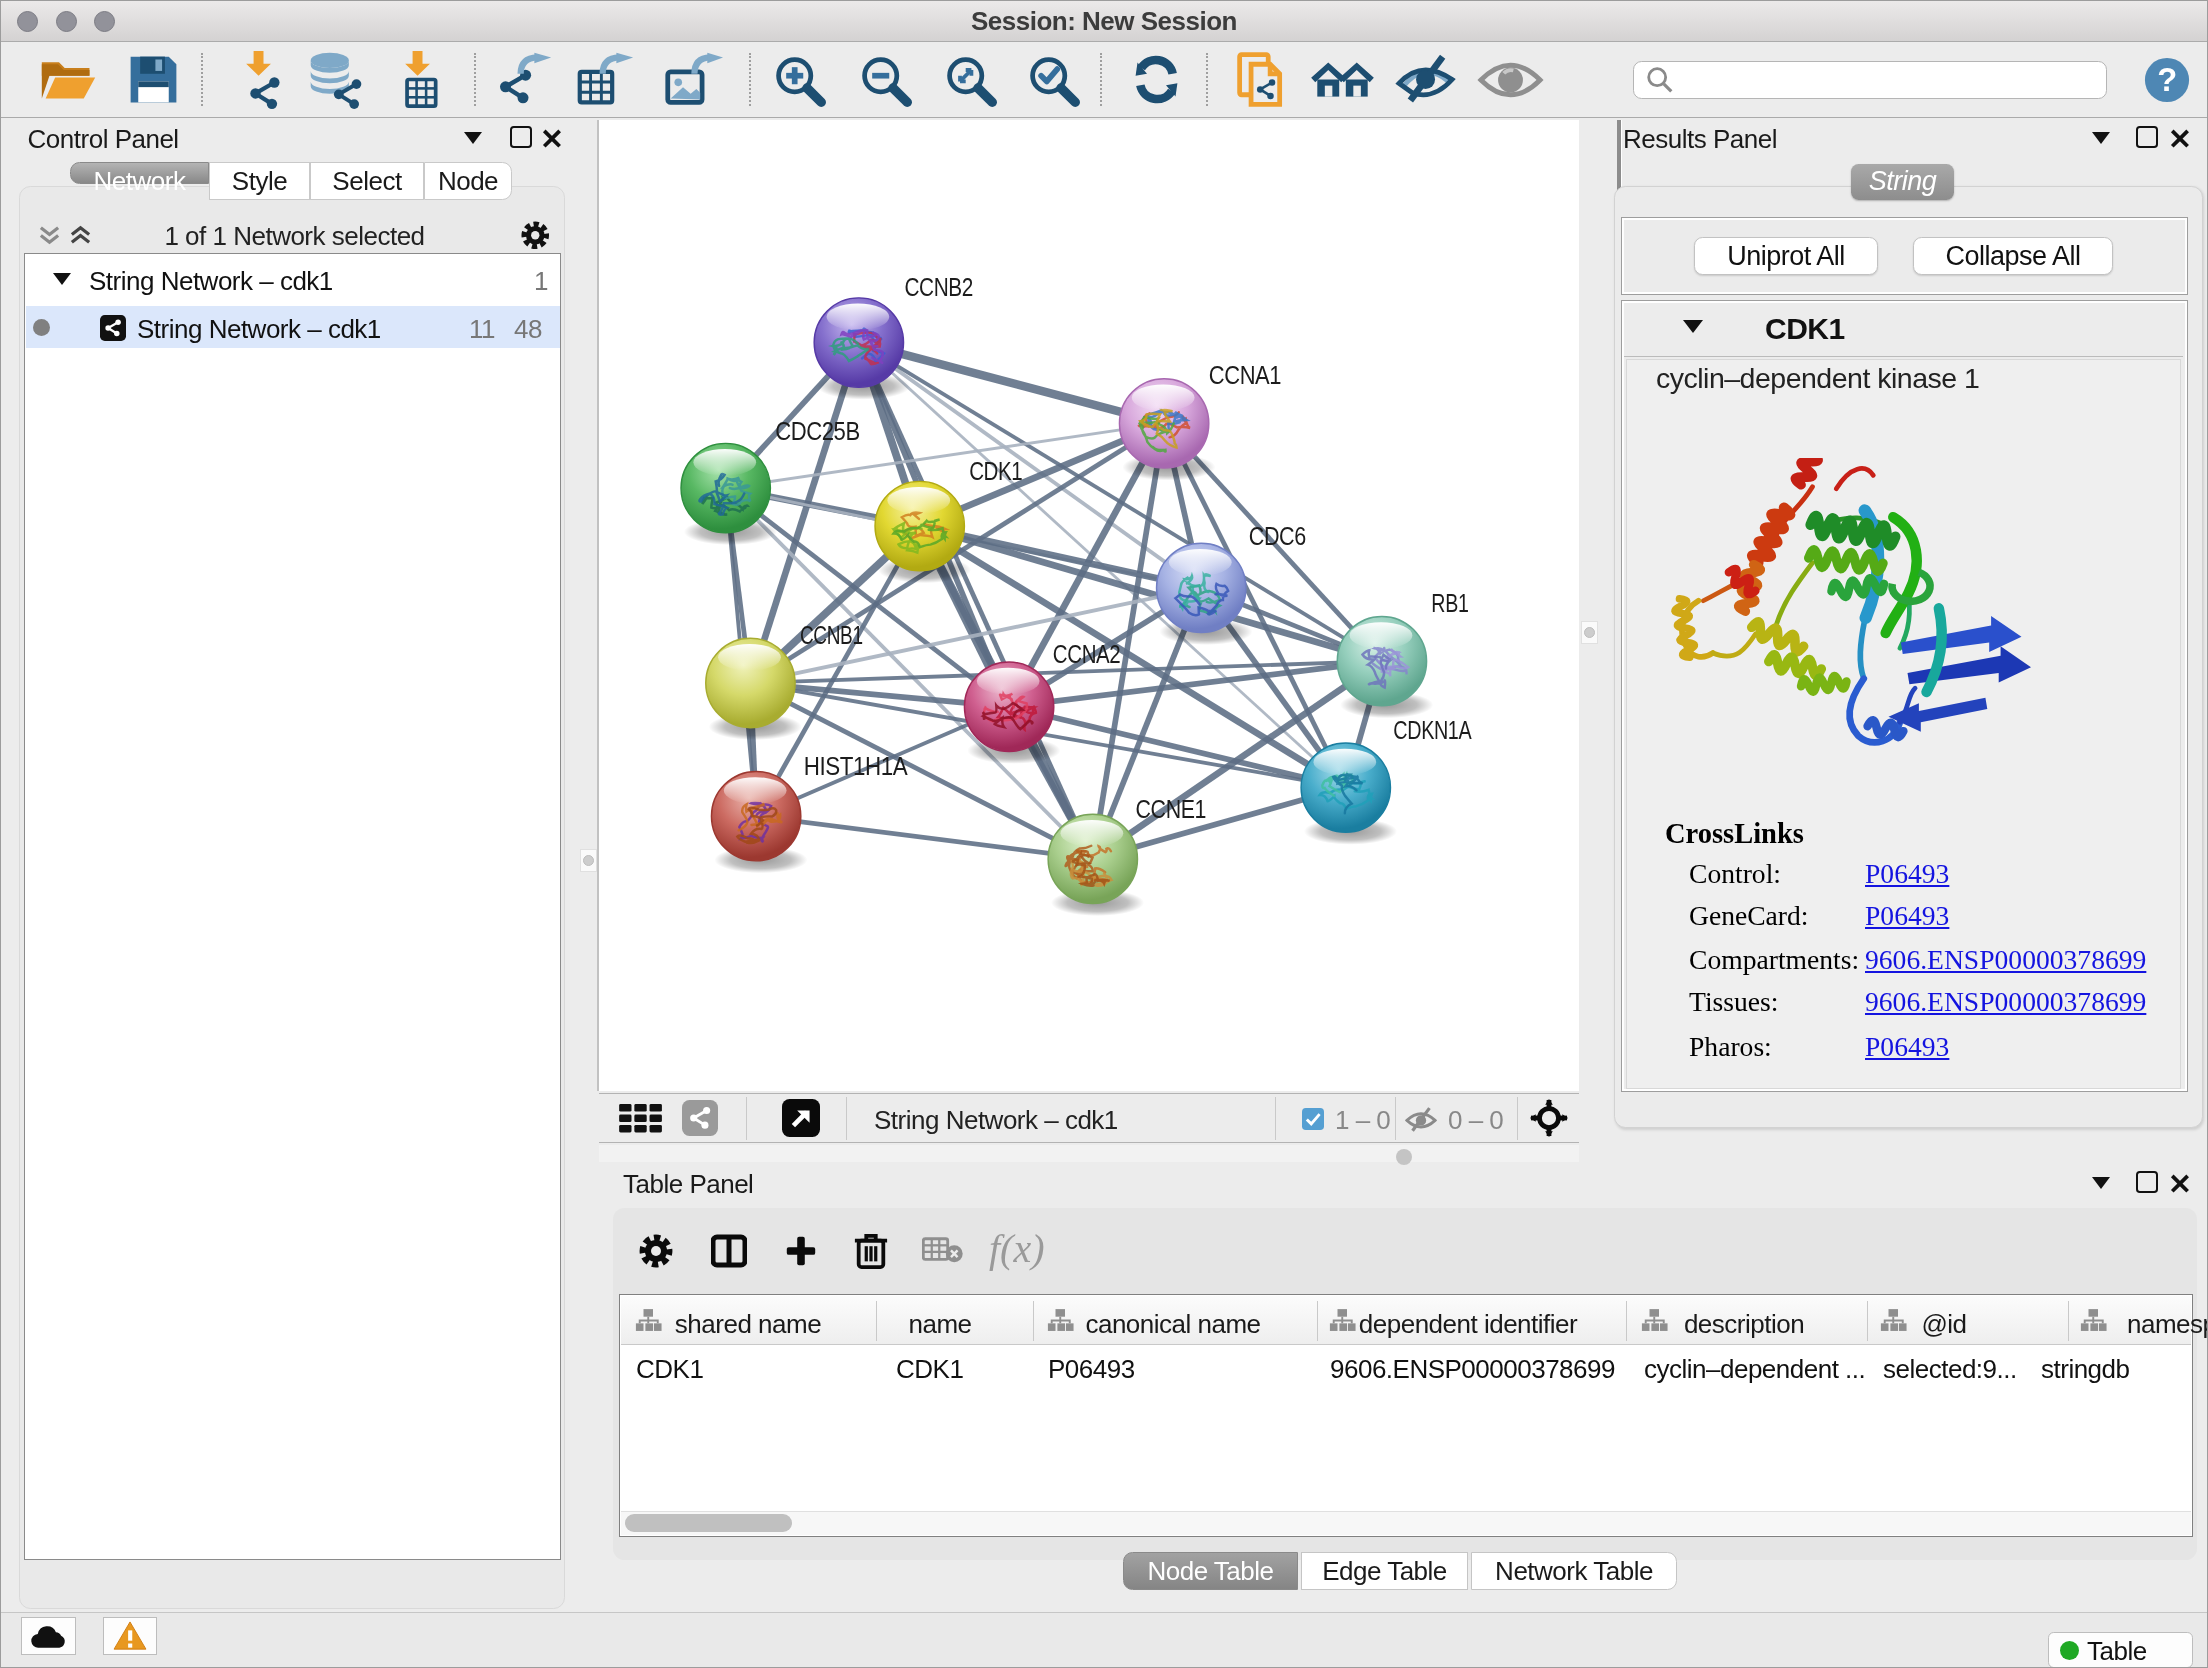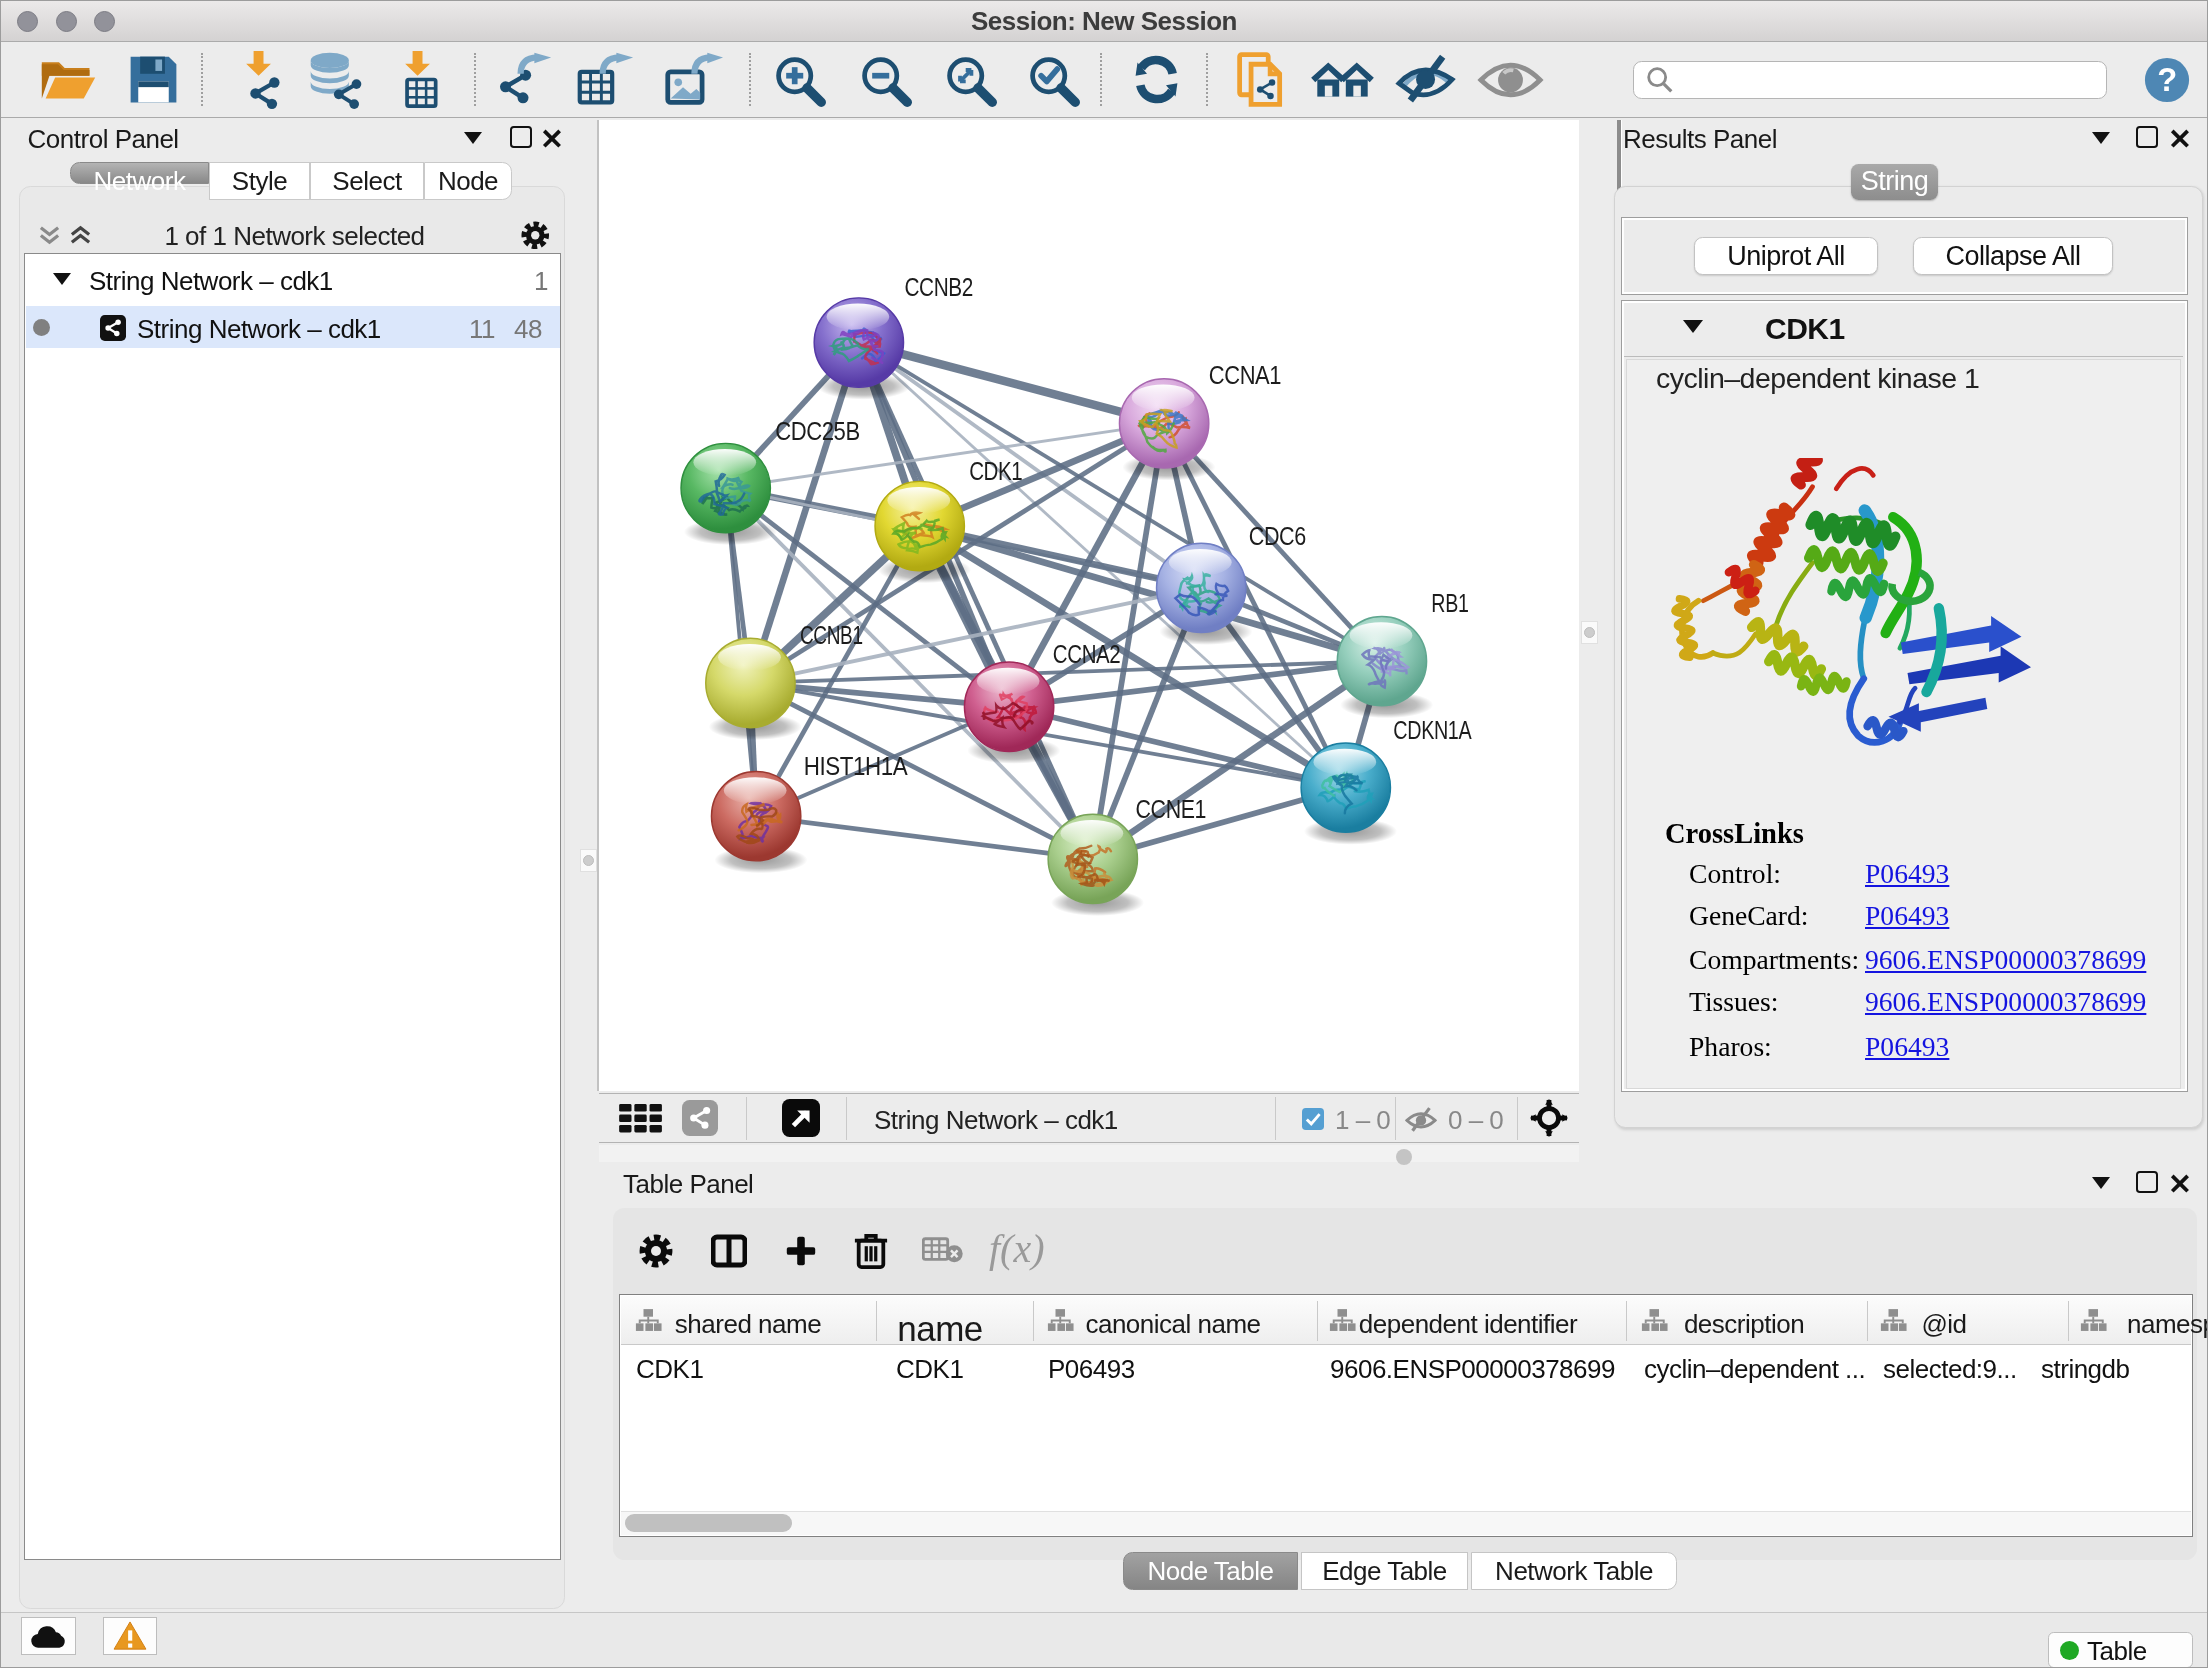--- a/index.html
+++ b/index.html
@@ -452,21 +452,21 @@
 <div style="position:absolute;left:599px;top:1145px;width:980px;height:17px;background:#f2f2f2;"></div>
 <div style="position:absolute;left:1396px;top:1149px;width:16px;height:16px;border-radius:50%;background:#c4c4c4;"></div>
 <div style="position:absolute;left:1617px;top:120px;width:4.8px;height:971px;background:#8c8c8c;border-right:1.9px solid #fff;"></div>
 <div style="position:absolute;left:1581px;top:621px;width:17px;height:23px;background:#fafafa;border:1px solid #e0e0e0;"></div>
 <div style="position:absolute;left:1584px;top:627px;width:11.4px;height:11.4px;border-radius:50%;background:#cdcdcd;border:1px solid #bdbdbd;"></div>
 <div style="position:absolute;left:1623px;top:124px;font-size:26px;color:#1a1a1a;">Results Panel</div>
 <div style="position:absolute;left:2092px;top:132px;width:0;height:0;border-left:9.5px solid transparent;border-right:9.5px solid transparent;border-top:12.4px solid #111;"></div>
 <div style="position:absolute;left:2136px;top:126px;width:22px;height:22px;border:2.9px solid #111;border-radius:3.8px;"></div>
 <div style="position:absolute;left:2168px;top:123px;font-size:28.5px;font-weight:bold;color:#111;">✕</div>
 <div style="position:absolute;left:1614px;top:186px;width:589px;height:942px;background:#ebebeb;border:1px solid #d2d2d2;border-radius:11.4px;box-shadow:1px 1.9px 2.9px rgba(0,0,0,0.12);"></div>
-<div style="position:absolute;left:1851px;top:164px;width:87px;height:36px;background:linear-gradient(#a9a9a9,#8d8d8d);border-radius:7.6px;color:#fff;text-align:center;line-height:34px;font-size:27px;box-shadow:0 1px 1.9px rgba(0,0,0,0.25);">String</div>
+<div style="position:absolute;left:1851px;top:164px;width:103px;height:36px;background:linear-gradient(#a9a9a9,#8d8d8d);border-radius:7.6px;color:#fff;text-align:center;line-height:34px;font-size:27px;box-shadow:0 1px 1.9px rgba(0,0,0,0.25);font-style:italic;">String</div>
 <div style="position:absolute;left:1621px;top:217px;width:567px;height:78px;border:1.9px solid #9d9d9d;box-shadow:inset 0 0 0 1.9px #fff;"></div>
 <div style="position:absolute;left:1694px;top:237px;width:184px;height:38px;line-height:36px;background:#fff;border:1px solid #c2c2c2;border-radius:8.6px;text-align:center;font-size:27px;color:#111;box-shadow:0 1px 1.9px rgba(0,0,0,0.15);">Uniprot All</div>
 <div style="position:absolute;left:1913px;top:237px;width:200px;height:38px;line-height:36px;background:#fff;border:1px solid #c2c2c2;border-radius:8.6px;text-align:center;font-size:27px;color:#111;box-shadow:0 1px 1.9px rgba(0,0,0,0.15);">Collapse All</div>
 <div style="position:absolute;left:1621px;top:300px;width:567px;height:792px;border:1.9px solid #9d9d9d;box-shadow:inset 0 0 0 1.9px #fff;background:#ececec;"></div>
 <div style="position:absolute;left:1683px;top:320px;width:0;height:0;border-left:10.5px solid transparent;border-right:10.5px solid transparent;border-top:13.3px solid #111;"></div>
 <div style="position:absolute;left:1765px;top:312px;font-size:30px;font-weight:bold;color:#111;">CDK1</div>
 <div style="position:absolute;left:1624px;top:356px;width:559px;height:0;border-top:1.9px solid #bbb;"></div>
 <div style="position:absolute;left:1626px;top:359px;width:555px;height:730px;background:#efefef;border:1px solid #d8d8d8;"></div>
 <div style="position:absolute;left:1656px;top:362px;font-size:28.5px;color:#222;">cyclin–dependent kinase 1</div>
 <div style="position:absolute;left:1670px;top:458px;width:361px;height:295px;"><svg width="361" height="295" viewBox="0 0 380 310">
@@ -581,21 +581,21 @@
 <div style="position:absolute;left:1867px;top:1301px;width:0;height:40px;border-left:1.9px solid #c9c9c9;"></div>
 <div style="position:absolute;left:2068px;top:1301px;width:0;height:40px;border-left:1.9px solid #c9c9c9;"></div>
 <div style="position:absolute;left:634px;top:1307px;"><svg width="28.5" height="27" viewBox="0 0 30 28" style="">
       <rect x="10" y="2" width="10" height="8" fill="#8f8f8f"></rect>
       <rect x="2" y="17" width="8" height="8" fill="#8f8f8f"></rect>
       <rect x="12" y="17" width="8" height="8" fill="#8f8f8f"></rect>
       <rect x="21" y="17" width="8" height="8" fill="#8f8f8f"></rect>
       <path d="M15 10 L15 14 M6 17 L6 14 L25 14 L25 17 M15 14 L15 17" stroke="#8f8f8f" stroke-width="2" fill="none"></path>
     </svg></div>
 <div style="position:absolute;left:596px;top:1309px;width:304px;text-align:center;font-size:26px;color:#1a1a1a;">shared name</div>
-<div style="position:absolute;left:788px;top:1309px;width:304px;text-align:center;font-size:35px;color:#1a1a1a;">name</div>
+<div style="position:absolute;left:788px;top:1309px;width:304px;text-align:center;font-size:26px;color:#1a1a1a;">name</div>
 <div style="position:absolute;left:1046px;top:1307px;"><svg width="28.5" height="27" viewBox="0 0 30 28" style="">
       <rect x="10" y="2" width="10" height="8" fill="#8f8f8f"></rect>
       <rect x="2" y="17" width="8" height="8" fill="#8f8f8f"></rect>
       <rect x="12" y="17" width="8" height="8" fill="#8f8f8f"></rect>
       <rect x="21" y="17" width="8" height="8" fill="#8f8f8f"></rect>
       <path d="M15 10 L15 14 M6 17 L6 14 L25 14 L25 17 M15 14 L15 17" stroke="#8f8f8f" stroke-width="2" fill="none"></path>
     </svg></div>
 <div style="position:absolute;left:1021px;top:1309px;width:304px;text-align:center;font-size:26px;color:#1a1a1a;">canonical name</div>
 <div style="position:absolute;left:1328px;top:1307px;"><svg width="28.5" height="27" viewBox="0 0 30 28" style="">
       <rect x="10" y="2" width="10" height="8" fill="#8f8f8f"></rect>

